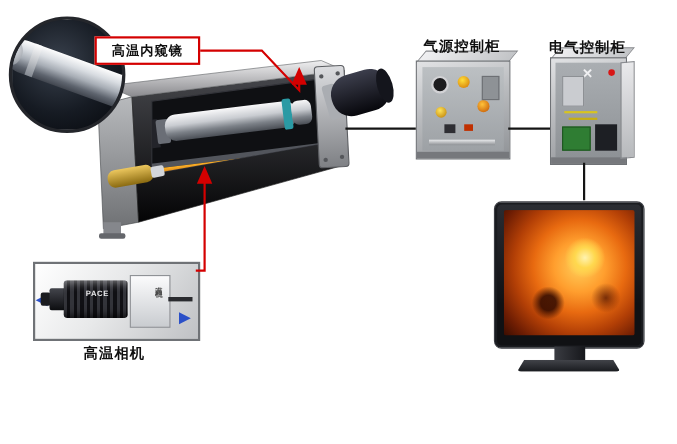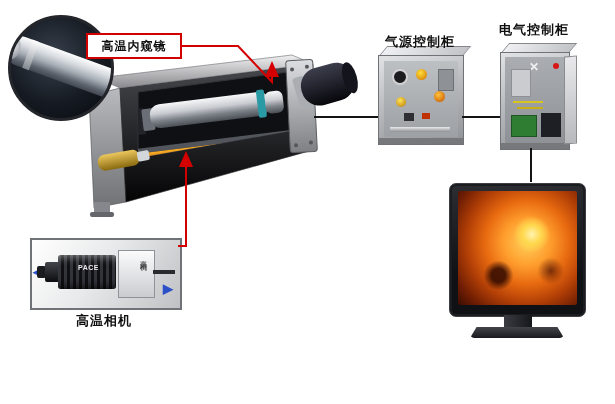--- a/index.html
+++ b/index.html
@@ -203,21 +203,21 @@
         <div class="chip" style="left:6px;top:12px;width:18px;height:26px;background:#caccd0;border:1px solid #8d9094"></div>
         <div class="chip" style="left:8px;top:44px;width:30px;height:2px;background:#d8c420"></div>
         <div class="chip" style="left:12px;top:50px;width:26px;height:2px;background:#c8b010"></div>
         <div class="chip" style="left:6px;top:58px;width:24px;height:20px;background:#2f7d33;border:1px solid #1d541f"></div>
         <div class="chip" style="left:36px;top:56px;width:20px;height:24px;background:#1d1f24"></div>
       </div>
       <div class="cab-base"></div>
     </div>
     <div class="door" style="left:64px;top:4px;width:11px;height:86px"></div>
   </div>
-  <div class="label" style="left:494px;top:21px;width:80px">电气控制柜</div>
+  <div class="label" style="left:494px;top:34px;width:80px">电气控制柜</div>
 
   <div class="monitor">
     <div class="bezel"></div>
     <div class="screen"></div>
     <div class="neck"></div>
     <div class="mon-base"></div>
   </div>
 
   <div class="camera-inset">
     <div class="cam-arrow" style="left:1px;top:25px">◀</div>

